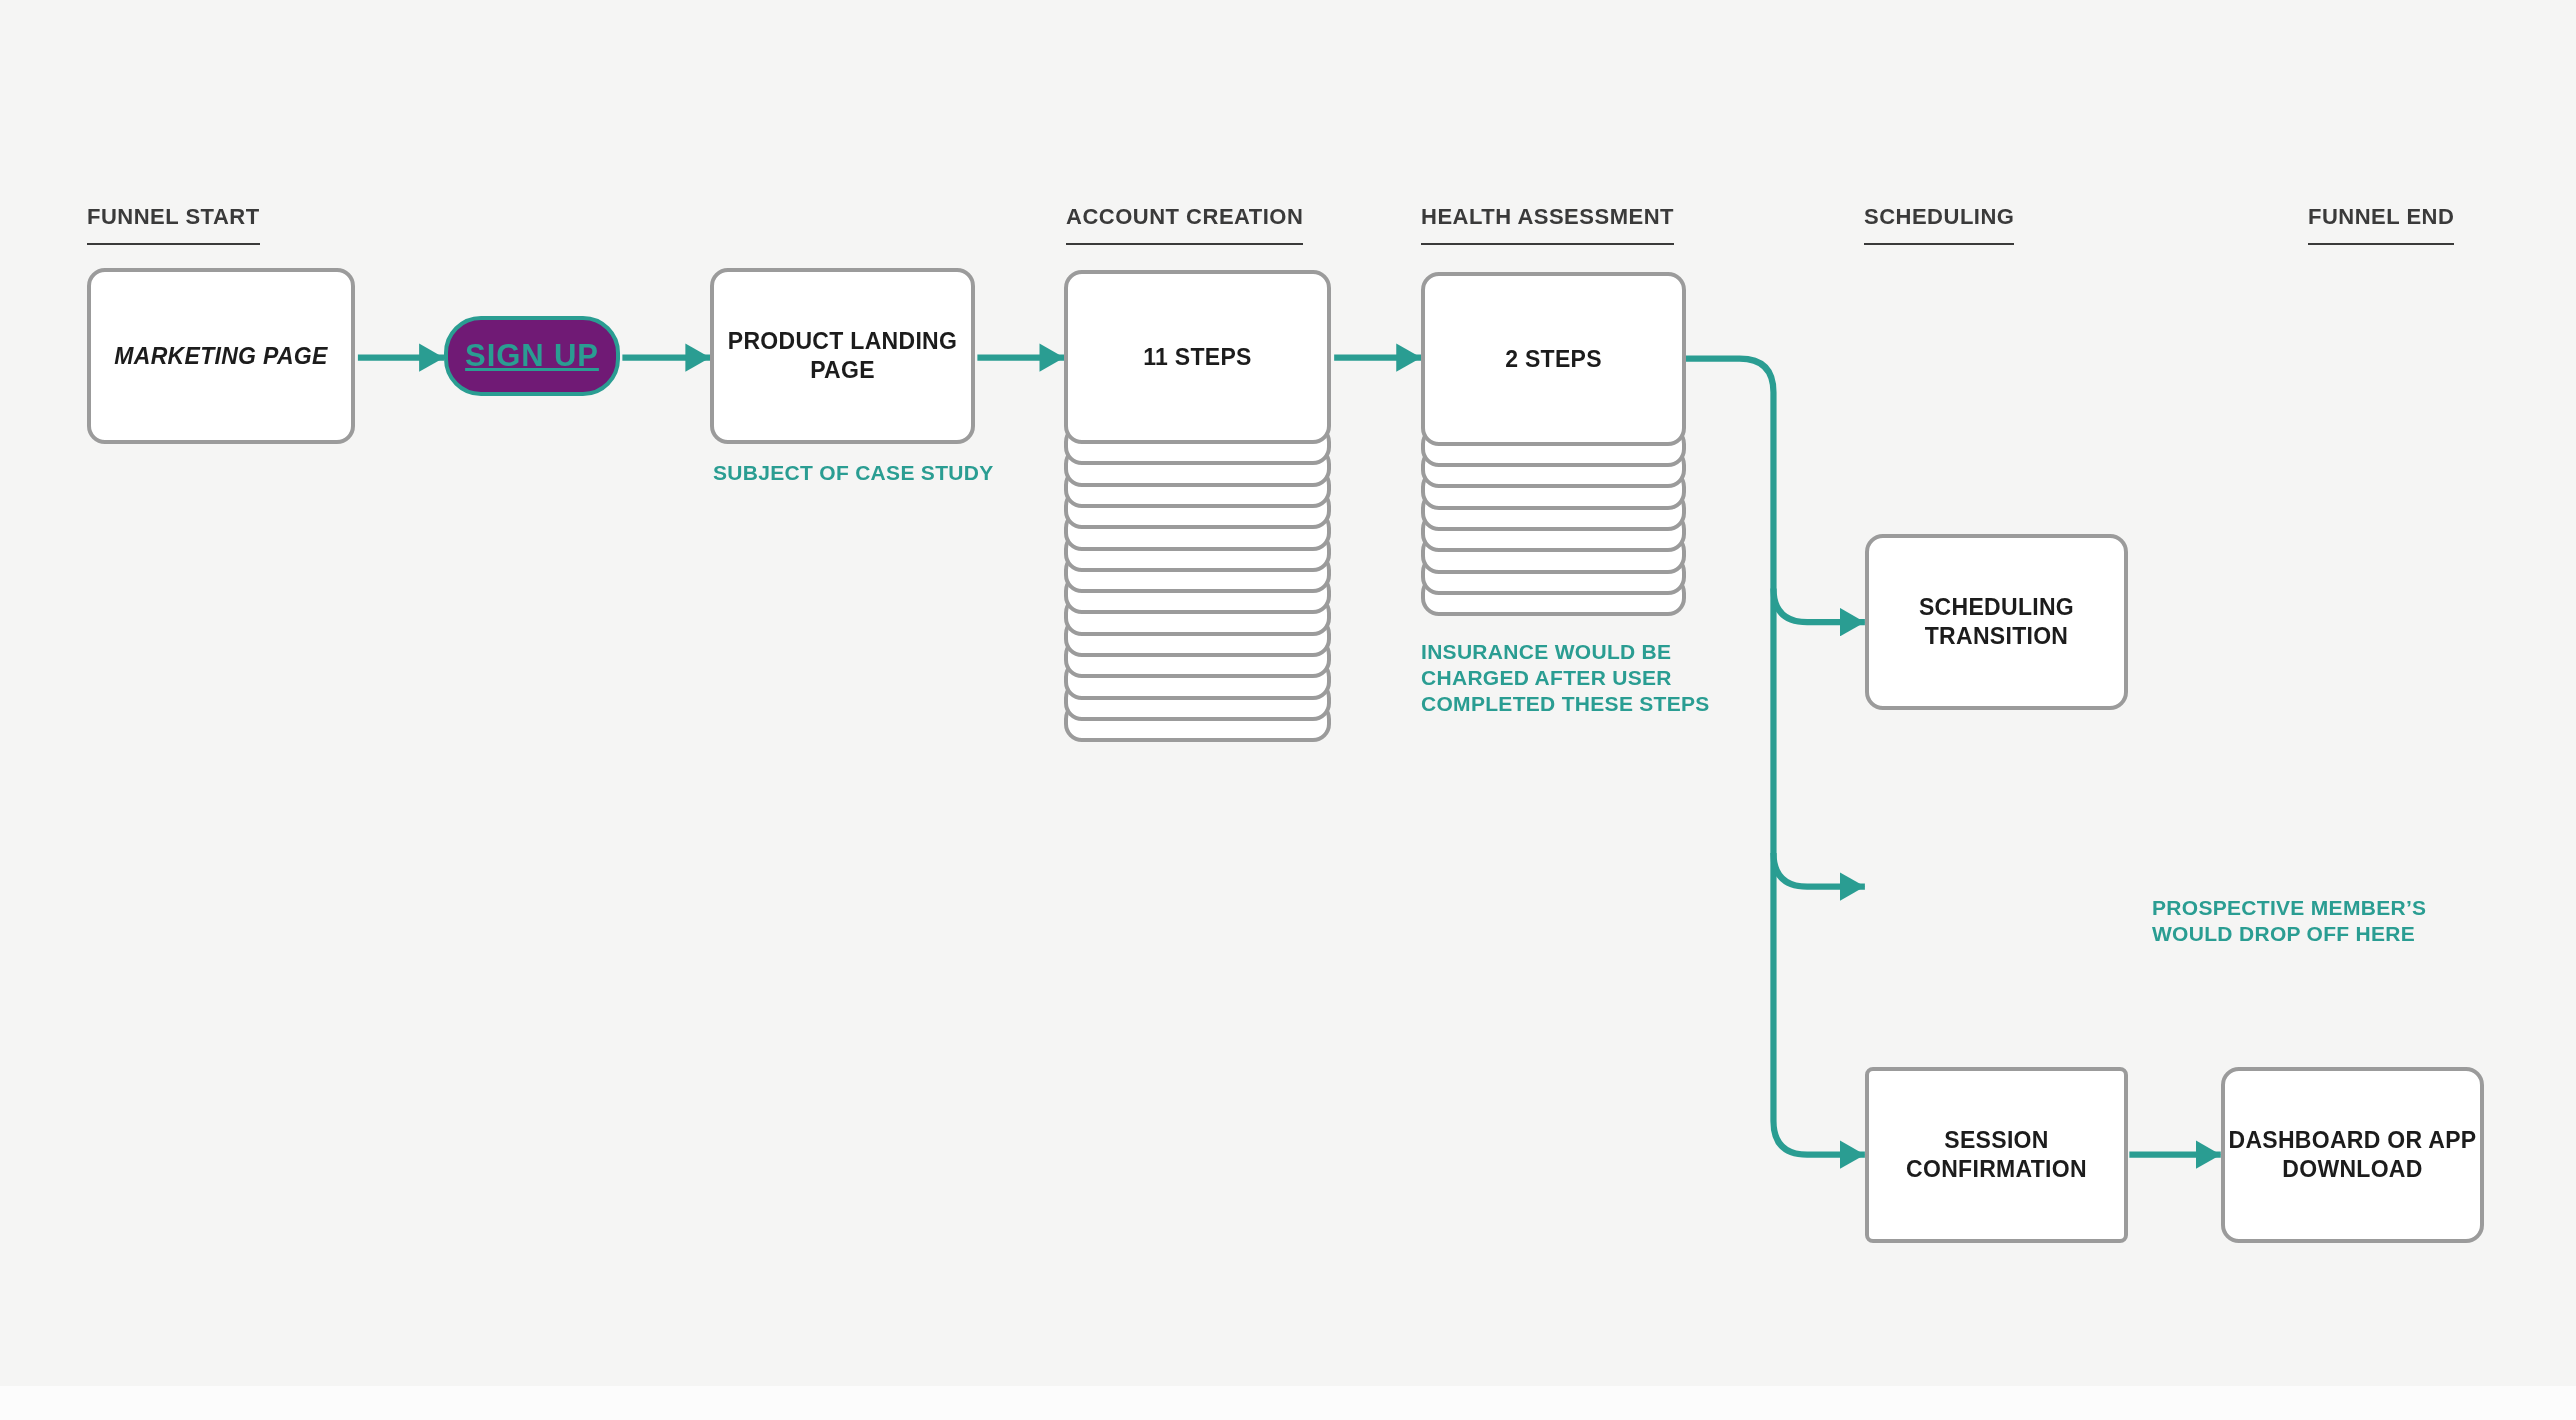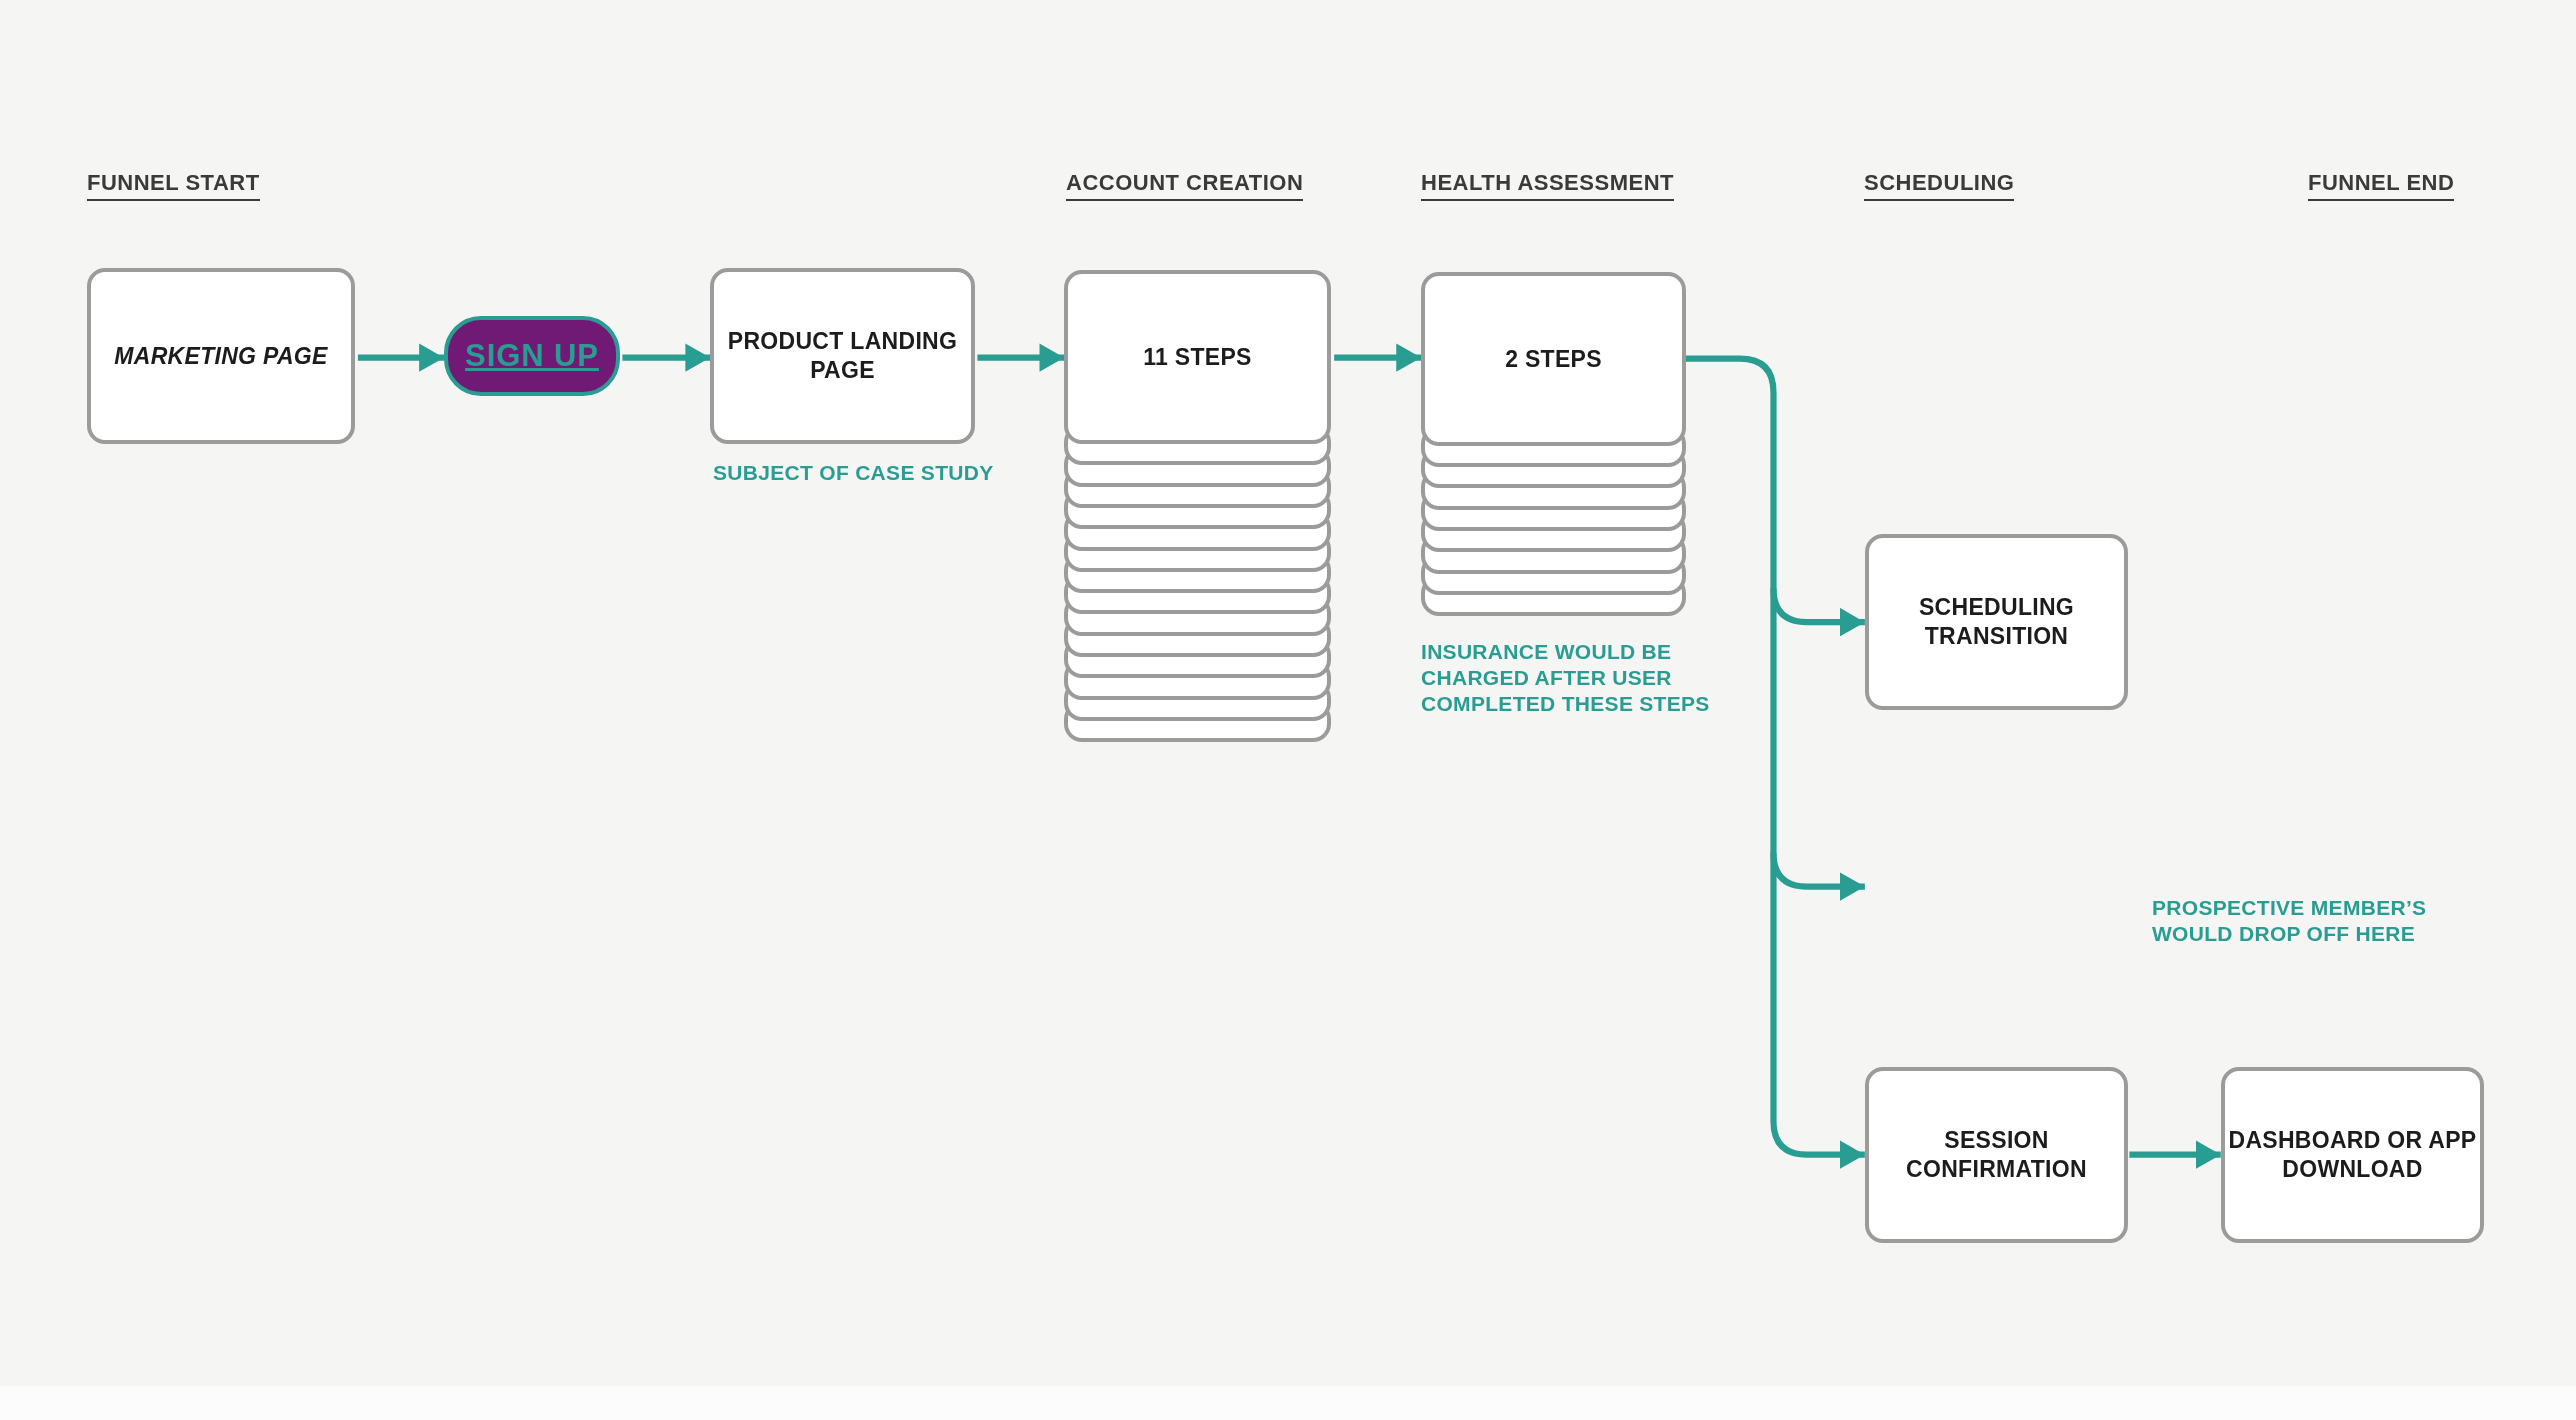--- a/index.html
+++ b/index.html
@@ -30,22 +30,23 @@
     stroke-width:7;
     fill:none;
   }
   .hdr{
     position:absolute;
     font-size:22px;
     font-weight:bold;
     letter-spacing:0.5px;
     color:var(--hdr);
     border-bottom:2.7px solid var(--hdr);
-    padding-bottom:3px;
+    padding-bottom:13px;
     white-space:nowrap;
+    margin-top:34px;
   }
   .box{
     position:absolute;
     background:#ffffff;
     border:4.4px solid var(--border);
     border-radius:18px;
     display:flex;
     align-items:center;
     justify-content:center;
     text-align:center;
@@ -165,21 +166,21 @@
   <div class="cap" style="left:1421px;top:639px;">INSURANCE WOULD BE
 CHARGED AFTER USER
 COMPLETED THESE STEPS</div>
 
   <div class="box" style="left:1865px;top:534px;width:263px;height:176px;">SCHEDULING
 TRANSITION</div>
 
   <div class="cap" style="left:2152px;top:895px;">PROSPECTIVE MEMBER’S
 WOULD DROP OFF HERE</div>
 
-  <div class="box" style="left:1865px;top:1067px;width:263px;height:176px;">SESSION
+  <div class="box" style="left:1865px;top:1067px;width:263px;height:176px;border-radius:8px;">SESSION
 CONFIRMATION</div>
 
   <div class="box" style="left:2221px;top:1067px;width:263px;height:176px;">DASHBOARD OR APP
 DOWNLOAD</div>
 
   <div class="bottom-strip"></div>
 </div>
 
 
 </body></html>

